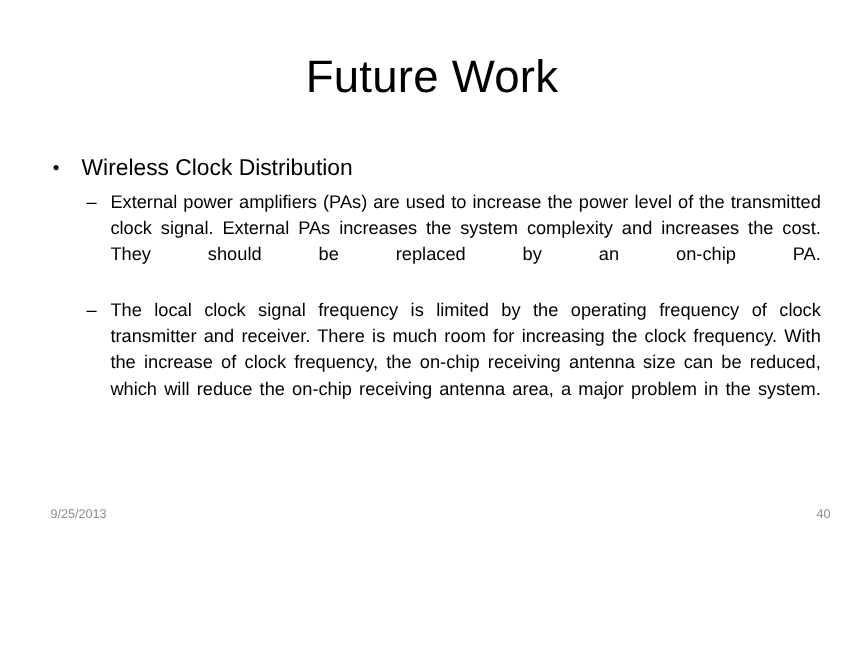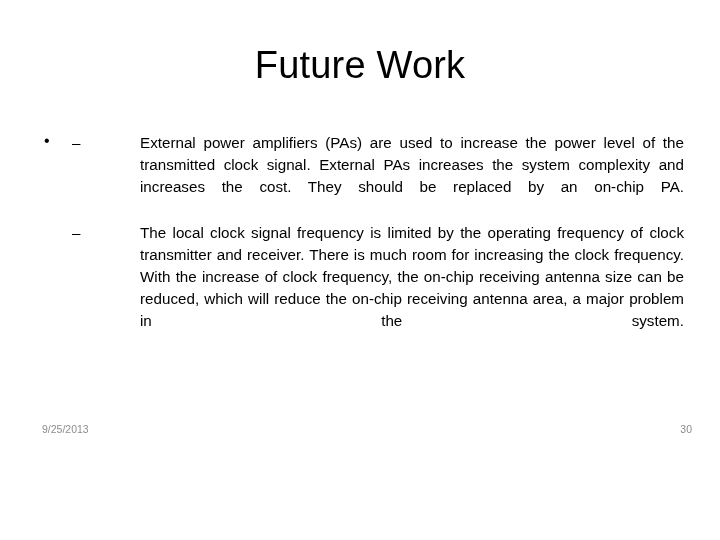--- a/index.html
+++ b/index.html
@@ -76,21 +76,20 @@
     position: absolute;
     left: 36px;
     top: 0;
     font-size: 15.2px;
     line-height: 22px;
     text-align: left;
   }
   .lvl2 .txt {
     display: block;
     text-align: justify;
-    margin-left: 48px;
   }
   .lvl2 .txt::after {
     content: "";
     display: inline-block;
     width: 100%;
   }
 
   
   .footer-date,
   .footer-center,
@@ -110,32 +109,33 @@
 <body>
 
 <div class="slide">
 
   <div class="title">Future Work</div>
 
   <div class="body">
 
     <div class="lvl1">
       <span class="marker">•</span>
+      <span>Wireless Clock Distribution</span>
     </div>
 
     <div class="lvl2">
       <span class="marker">–</span>
       <span class="txt">External power amplifiers (PAs) are used to increase the power level of the transmitted clock signal. External PAs increases the system complexity and increases the cost. They should be replaced by an on-chip PA.</span>
     </div>
 
     <div class="lvl2">
       <span class="marker">–</span>
       <span class="txt">The local clock signal frequency is limited by the operating frequency of clock transmitter and receiver. There is much room for increasing the clock frequency. With the increase of clock frequency, the on-chip receiving antenna size can be reduced, which will reduce the on-chip receiving antenna area, a major problem in the system.</span>
     </div>
 
   </div>
 
   <div class="footer-date">9/25/2013</div>
 
 
-  <div class="footer-page">30</div>
+  <div class="footer-page">40</div>
 
 </div>
 
 </body></html>

